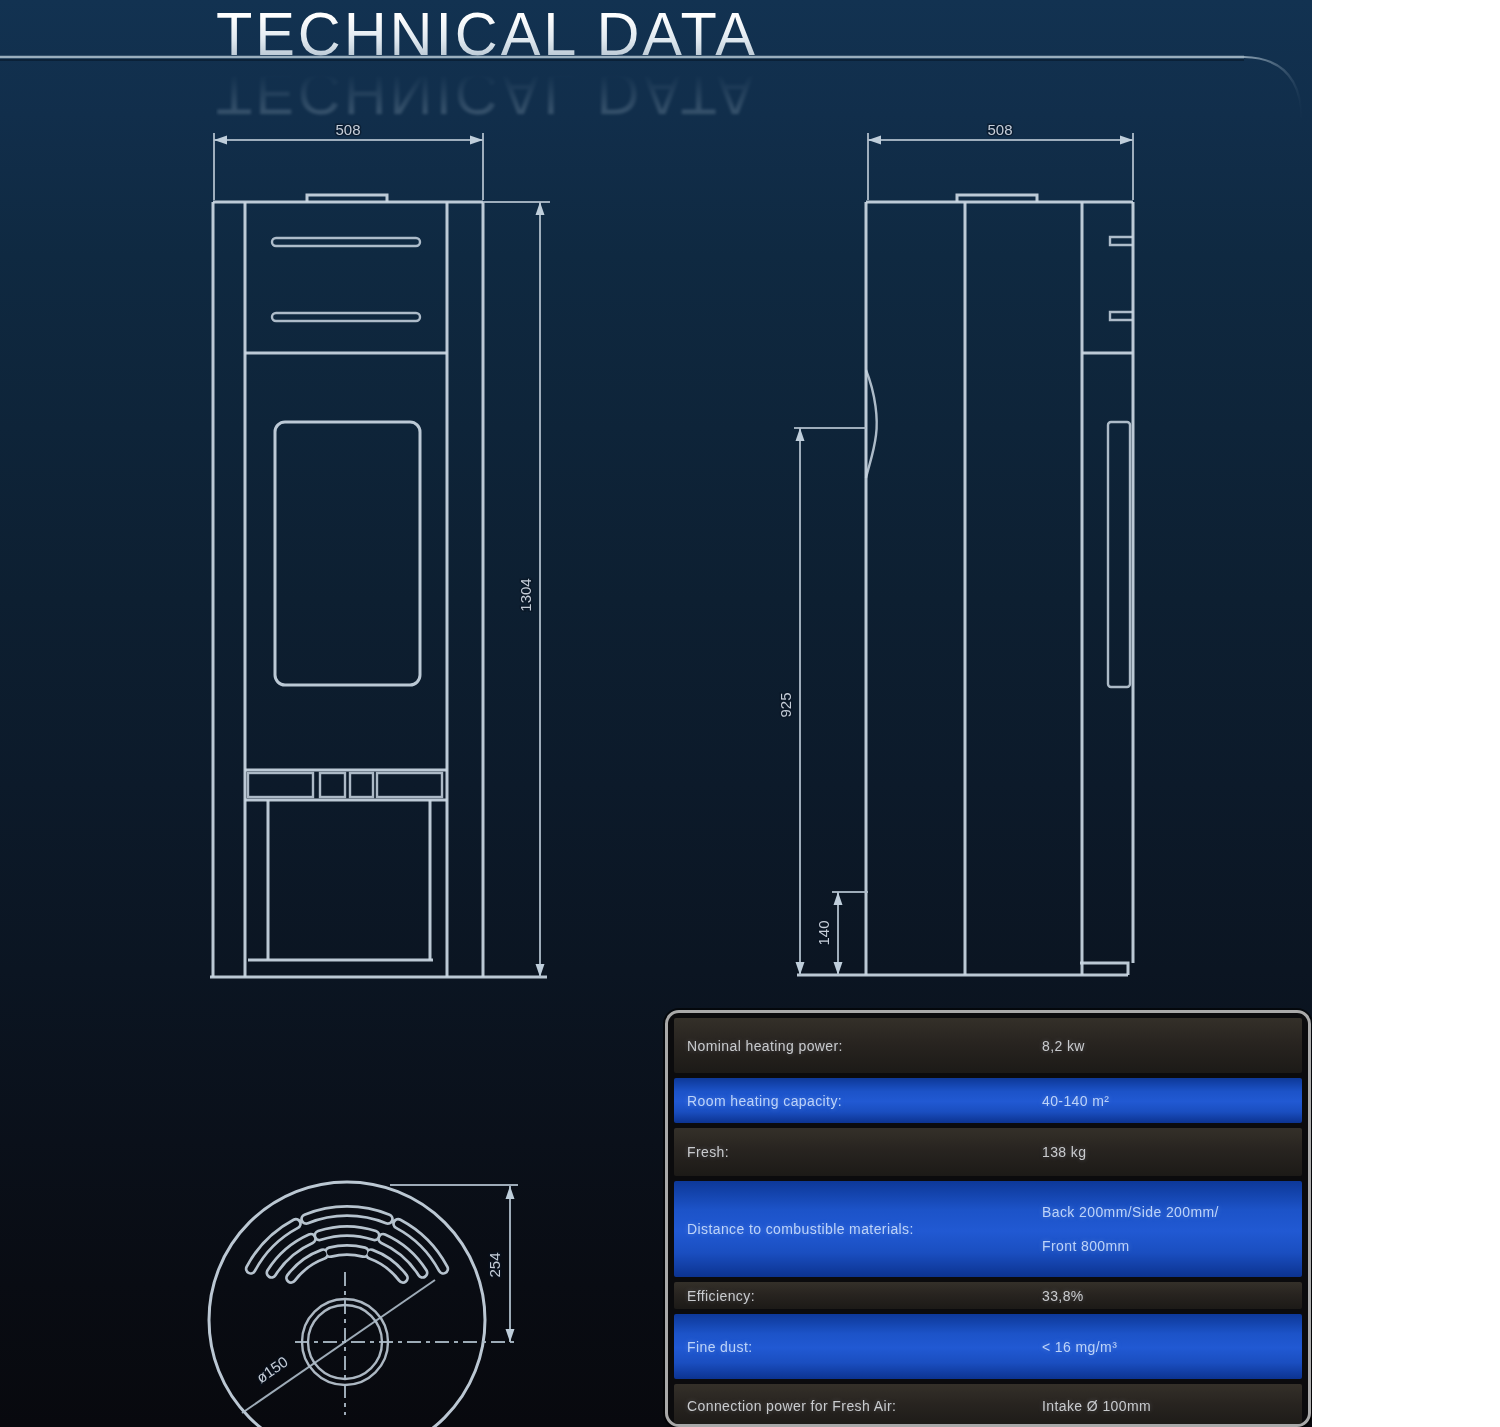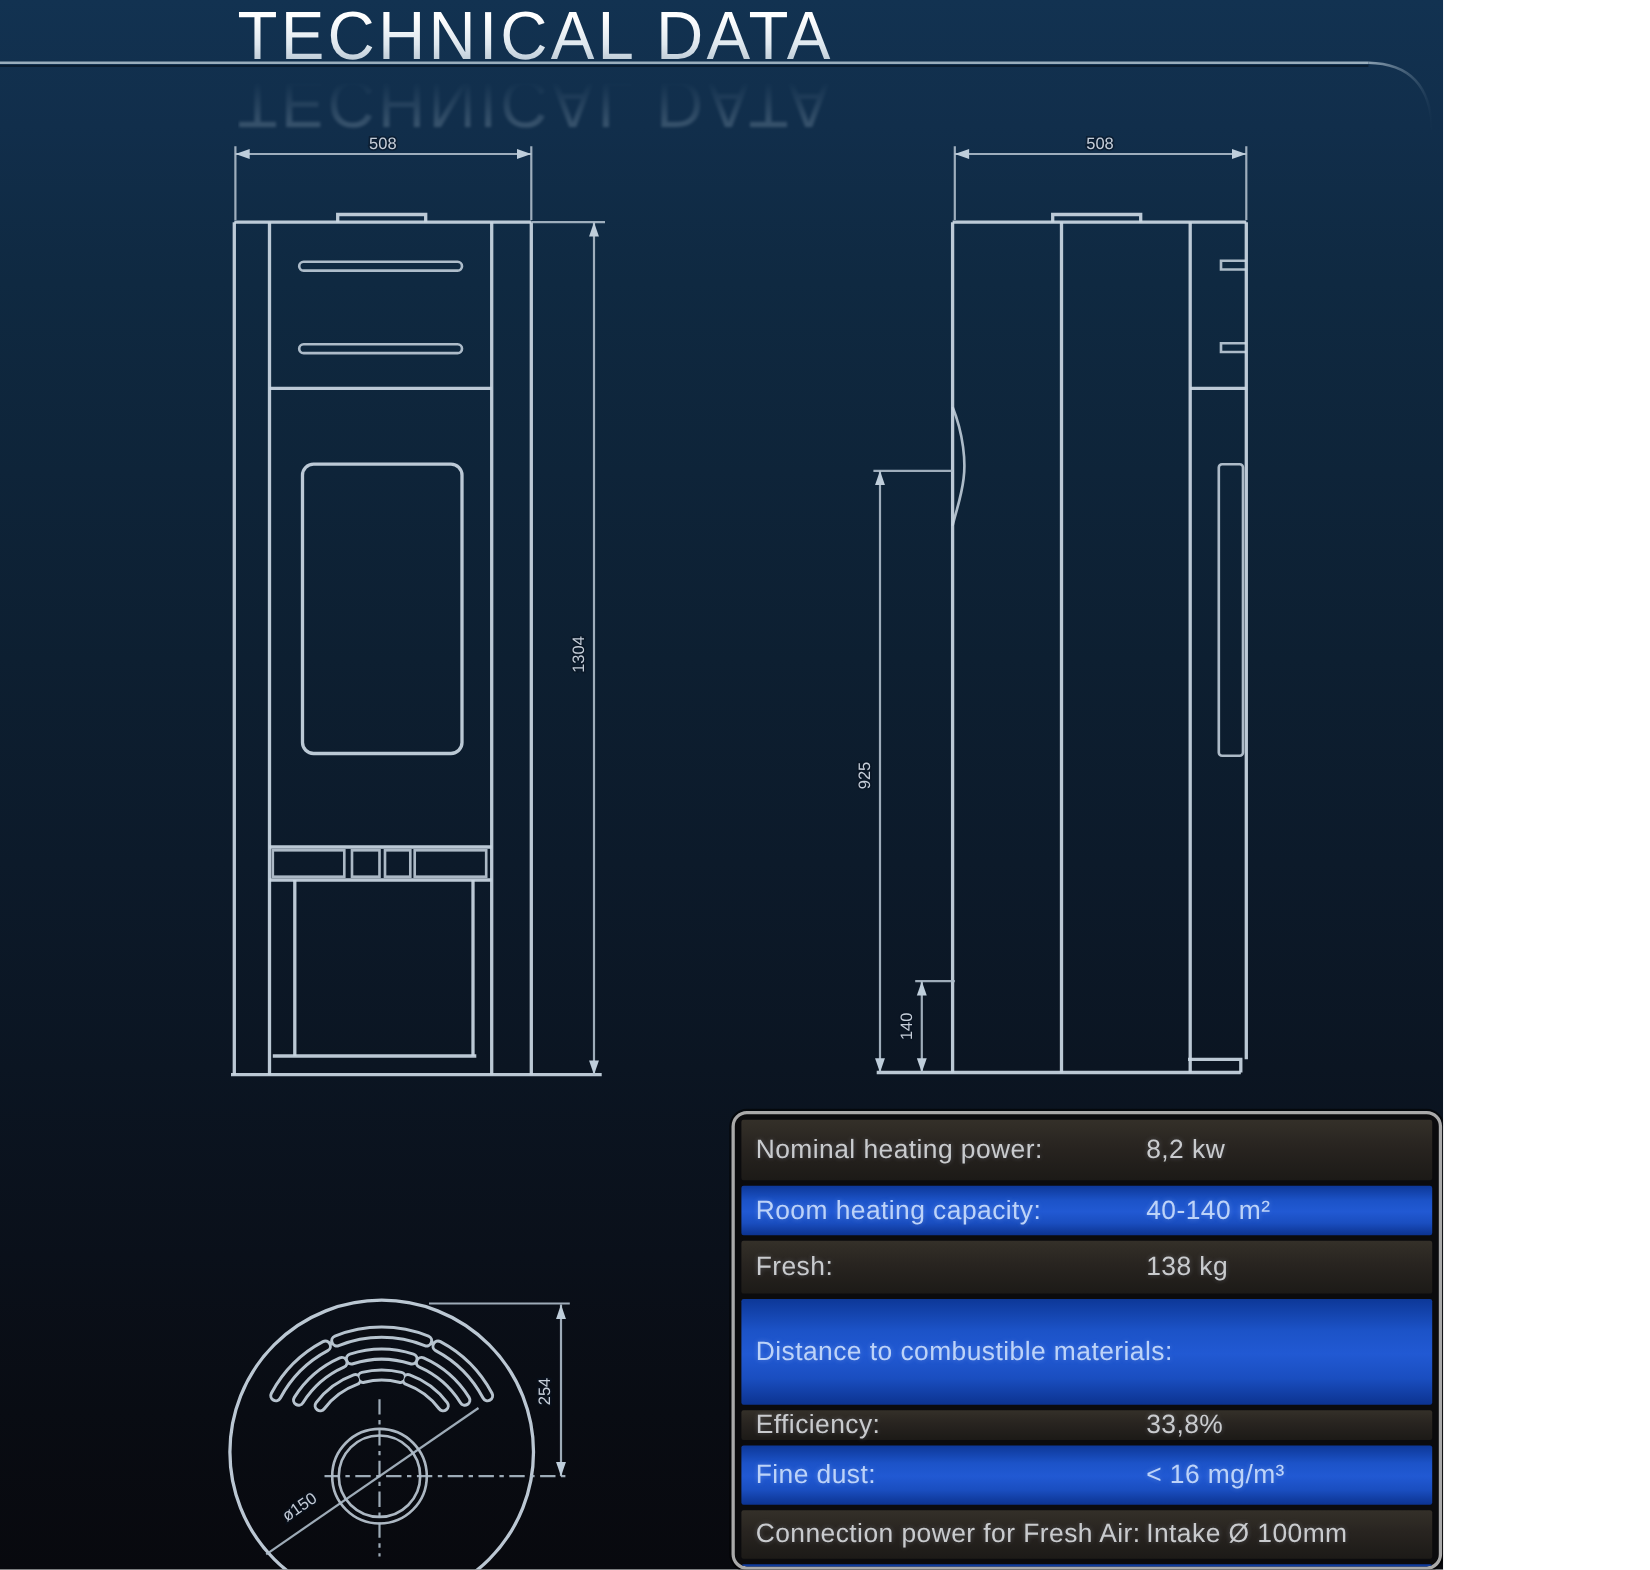--- a/index.html
+++ b/index.html
@@ -43,21 +43,21 @@
   .spec-table{
     position:absolute;left:665px;top:1010px;width:646px;height:417px;box-sizing:border-box;
     border:3px solid #a9a9a9;border-radius:14px;background:#0b0b0d;overflow:hidden;
     padding:5px 6px;box-shadow:0 0 0 2px rgba(0,0,0,.6);
   }
   .row{position:relative;margin-bottom:5px;border-radius:2px;}
   .row.dark{background:linear-gradient(180deg,#343029 0%,#282420 45%,#1c1a17 100%);}
   .row.blue{background:linear-gradient(180deg,#0d3898 0%,#1c53c8 30%,#2159d3 52%,#1a4ec0 75%,#0c3390 100%);}
   .row .lbl,.row .val{
     position:absolute;top:50%;transform:translateY(-50%);
-    font-size:24px;letter-spacing:.4px;white-space:pre-line;line-height:34px;
+    font-size:14px;letter-spacing:.4px;white-space:pre-line;line-height:34px;
   }
   .row .lbl{left:13px;}
   .row .val{left:368px;}
   .row.dark .lbl,.row.dark .val{color:#c9cbce;text-shadow:0 0 5px rgba(200,210,230,.28);}
   .row.blue .lbl,.row.blue .val{color:#bdd3f8;text-shadow:0 0 5px rgba(170,200,255,.35);}
 </style>
 </head>
 <body>
 
 <div class="panel">
@@ -185,26 +185,28 @@
       <div class="row blue" style="height: 45px;">
         <span class="lbl">Room heating capacity:</span>
         <span class="val">40-140 m²</span>
       </div>
       <div class="row dark" style="height: 48px;">
         <span class="lbl">Fresh:</span>
         <span class="val">138 kg</span>
       </div>
       <div class="row blue" style="height: 96px;">
         <span class="lbl">Distance to combustible materials:</span>
+        <span class="val">Back 200mm/Side 200mm/
+Front 800mm</span>
       </div>
       <div class="row dark" style="height: 27px;">
         <span class="lbl">Efficiency:</span>
         <span class="val">33,8%</span>
       </div>
-      <div class="row blue" style="height: 54px;">
+      <div class="row blue" style="height: 65px;">
         <span class="lbl">Fine dust:</span>
         <span class="val">&lt; 16 mg/m³</span>
       </div>
       <div class="row dark" style="height: 44px;">
         <span class="lbl">Connection power for Fresh Air:</span>
         <span class="val">Intake Ø 100mm</span>
       </div>
       <div class="row blue" style="height: 26px;">
         <span class="lbl"></span>
         <span class="val"></span>

